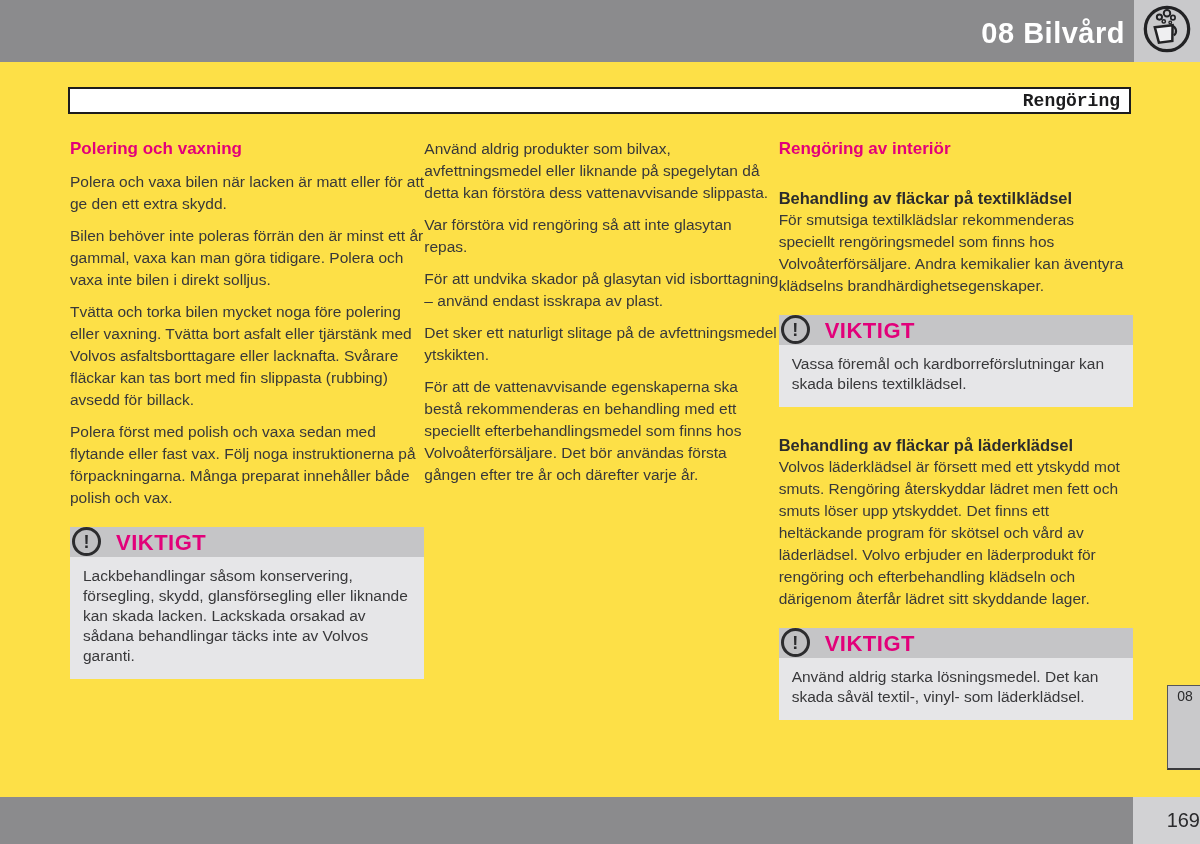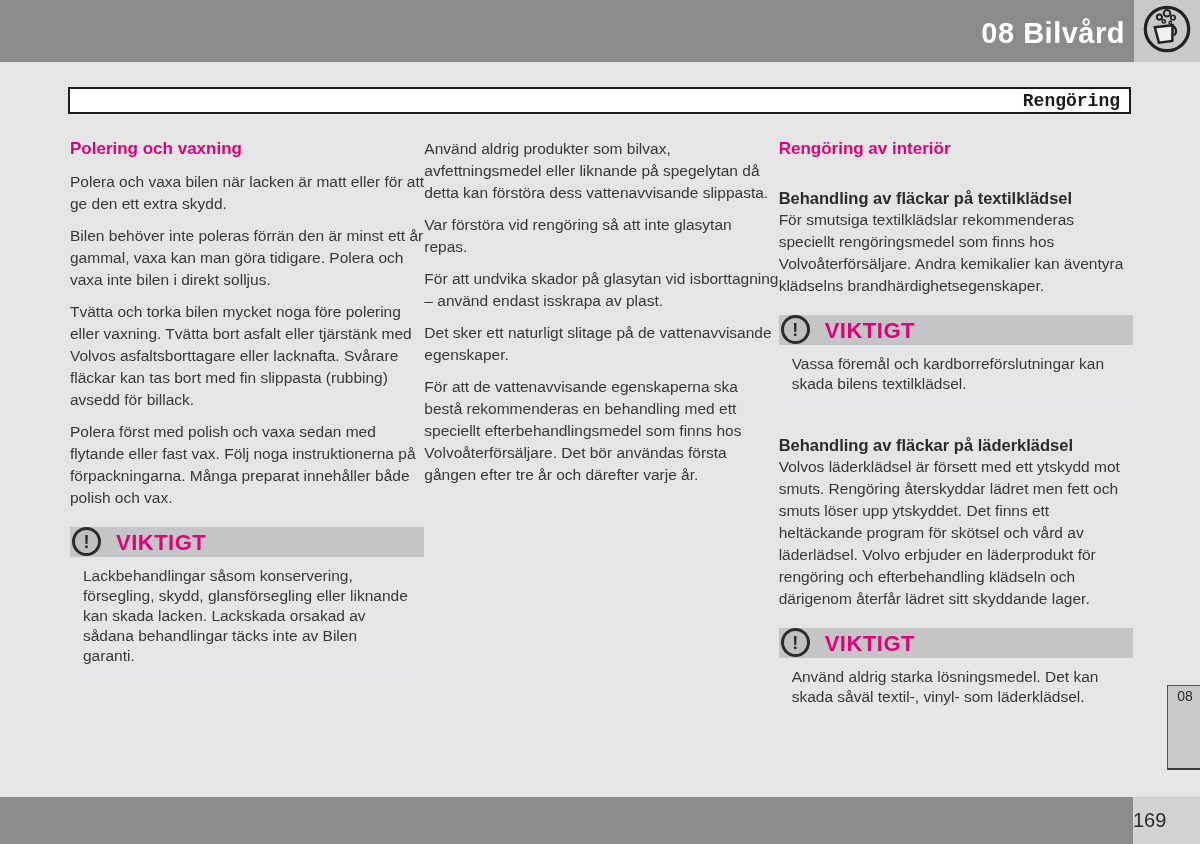--- a/index.html
+++ b/index.html
@@ -1,17 +1,17 @@
 <!DOCTYPE html>
 <html><head>
 <meta charset="utf-8">
 <style>
   html,body{margin:0;padding:0;background:#fff;}
   .page{
-    position:relative;width:1200px;height:844px;background:#e5e5e5;
+    position:relative;width:1200px;height:844px;background:#fde047;
     font-family:"Liberation Sans","DejaVu Sans",sans-serif;overflow:hidden;
   }
   
   .top-bar{
     position:absolute;left:0;top:0;width:1200px;height:62px;background:#8b8b8d;
   }
   .chapter-title{
     position:absolute;right:75px;top:0;height:62px;line-height:66px;
     color:#ffffff;font-size:29px;font-weight:bold;letter-spacing:.5px;
   }
@@ -73,21 +73,21 @@
   }
   .side-tab-label{
     font-size:14px;color:#2a2a2c;padding:2px 0 0 2px;display:block;text-align:center;
   }
   
   .bottom-bar{
     position:absolute;left:0;bottom:0;width:1133px;height:47px;background:#8b8b8d;
   }
   .page-num-box{
     position:absolute;right:0;bottom:0;width:67px;height:47px;background:#d2d2d4;
-    display:flex;align-items:center;justify-content:flex-start;
+    display:flex;align-items:center;justify-content:flex-end;
   }
   .page-num{font-size:20px;color:#2a2a2c;}
 </style>
 </head>
 <body>
 
 <div class="page">
 
   <div class="top-bar">
     <span class="chapter-title">08 Bilvård</span>
@@ -121,29 +121,29 @@
       <p class="body-p">Bilen behöver inte poleras förrän den är minst ett år gammal, vaxa kan man göra tidigare. Polera och vaxa inte bilen i direkt solljus.</p>
       <p class="body-p">Tvätta och torka bilen mycket noga före polering eller vaxning. Tvätta bort asfalt eller tjärstänk med Volvos asfaltsborttagare eller lacknafta. Svårare fläckar kan tas bort med fin slippasta (rubbing) avsedd för billack.</p>
       <p class="body-p">Polera först med polish och vaxa sedan med flytande eller fast vax. Följ noga instruktionerna på förpackningarna. Många preparat innehåller både polish och vax.</p>
       <div class="viktigt">
         <div class="viktigt-header">
           <span class="viktigt-icon">
               <span class="excl">!</span>
             </span>
           <span class="viktigt-title">VIKTIGT</span>
         </div>
-        <div class="viktigt-body">Lackbehandlingar såsom konservering, försegling, skydd, glansförsegling eller liknande kan skada lacken. Lackskada orsakad av sådana behandlingar täcks inte av Bilen garanti.</div>
+        <div class="viktigt-body">Lackbehandlingar såsom konservering, försegling, skydd, glansförsegling eller liknande kan skada lacken. Lackskada orsakad av sådana behandlingar täcks inte av Volvos garanti.</div>
       </div>
     </div>
 
     <div class="col">
       <p class="body-p">Använd aldrig produkter som bilvax, avfettningsmedel eller liknande på spegelytan då detta kan förstöra dess vattenavvisande slippasta.</p>
       <p class="body-p">Var förstöra vid rengöring så att inte glasytan repas.</p>
       <p class="body-p">För att undvika skador på glasytan vid isborttagning – använd endast isskrapa av plast.</p>
-      <p class="body-p">Det sker ett naturligt slitage på de vattenavvisande egenskaper.</p>
+      <p class="body-p">Det sker ett naturligt slitage på de avfettningsmedel ytskikten.</p>
       <p class="body-p">För att de vattenavvisande egenskaperna ska bestå rekommenderas en behandling med ett speciellt efterbehandlingsmedel som finns hos Volvoåterförsäljare. Det bör användas första gången efter tre år och därefter varje år.</p>
     </div>
 
     <div class="col">
       <h2 class="col-heading">Rengöring av interiör</h2>
 
       <h3 class="sub-heading">Behandling av fläckar på textilklädsel</h3>
       <p class="sub-p">För smutsiga textilklädslar rekommenderas speciellt rengöringsmedel som finns hos Volvoåterförsäljare. Andra kemikalier kan äventyra klädselns brandhärdighetsegenskaper.</p>
       <div class="viktigt">
         <div class="viktigt-header">

